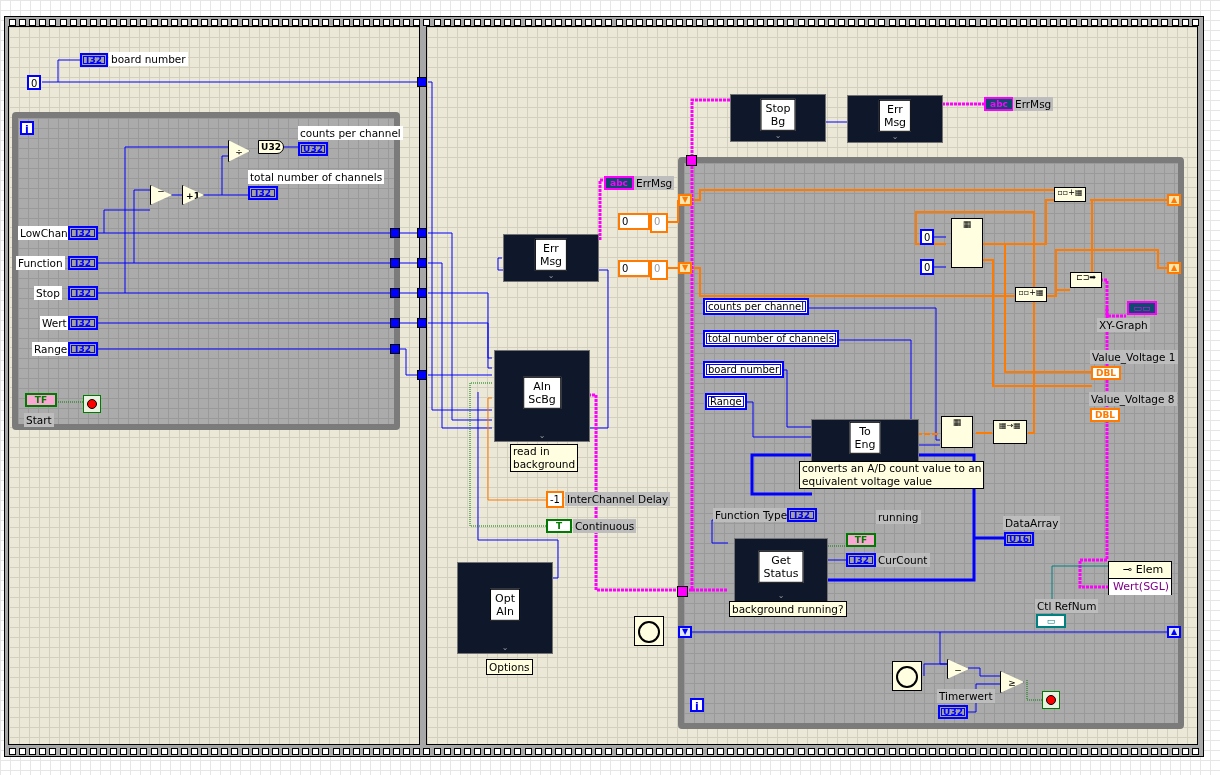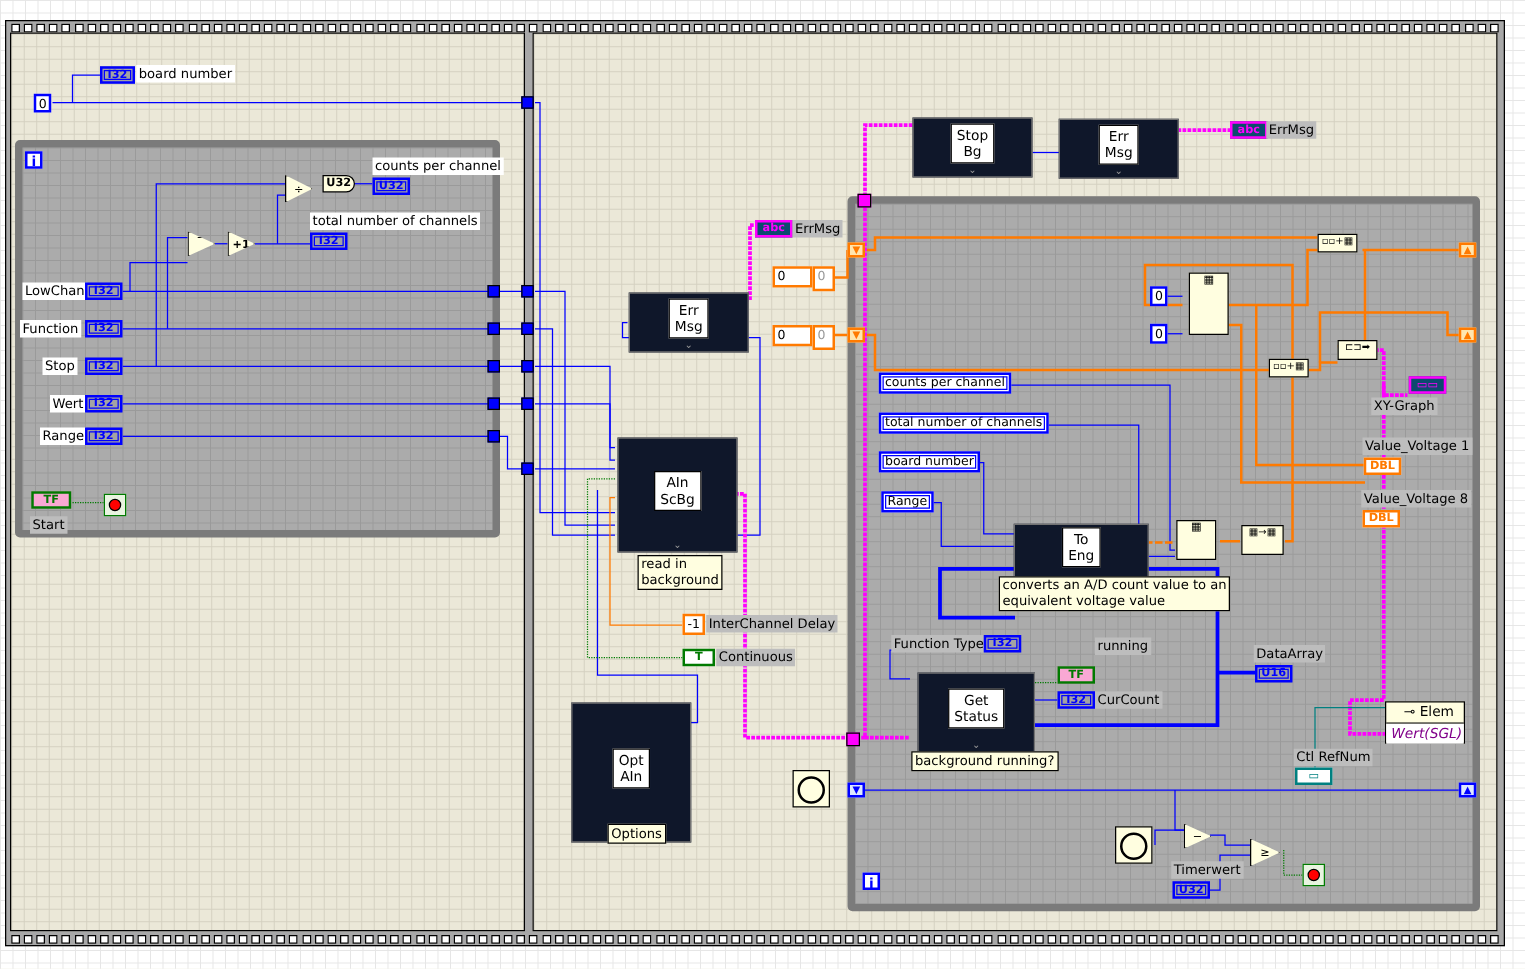--- a/index.html
+++ b/index.html
@@ -459,21 +459,21 @@
   <div class="chev">⌄</div>
 </div>
 <div class="label cap" style="left:510px;top:444px;white-space:pre;line-height:13px;">read in
 background</div>
 
 <div class="const-orange" style="left:546px;top:491px;width:18px;height:17px;border-width:2px;">-1</div>
 <div class="label gray" style="left:565px;top:492px;">InterChannel Delay</div>
 <div class="term tf" style="left:546px;top:519px;width:26px;background:#fff;">T</div>
 <div class="label gray" style="left:573px;top:519px;">Continuous</div>
 
-<div class="vi" style="left:457px;top:562px;width:96px;height:112px;">
+<div class="vi" style="left:457px;top:562px;width:96px;height:92px;">
   <div class="core">Opt
 AIn</div>
   <div class="chev">⌄</div>
 </div>
 <div class="label cap" style="left:486px;top:659px;">Options</div>
 
 <div class="clock" style="left:634px;top:616px;"></div>
 
 <div class="vi" style="left:730px;top:94px;width:96px;height:48px;">
   <div class="core">Stop
@@ -539,21 +539,21 @@
 <div class="term tf" style="left:846px;top:533px;width:30px;">TF</div>
 <div class="label gray" style="left:876px;top:510px;">running</div>
 <div class="term i32" style="left:846px;top:553px;width:30px;">I32</div>
 <div class="label gray" style="left:876px;top:553px;">CurCount</div>
 
 <div class="label gray" style="left:1003px;top:516px;">DataArray</div>
 <div class="term i32" style="left:1004px;top:532px;width:30px;">U16</div>
 
 <div class="node" style="left:1108px;top:561px;width:64px;height:34px;text-align:left;font-size:11px;">
   <div style="border-bottom:1px solid #000;padding-left:14px;line-height:16px;">⊸ <span>Elem</span></div>
-  <div style="background:#fff;color:#80008a;padding-left:4px;line-height:16px;font-style:italic;">Wert(SGL)</div>
+  <div style="background:#fff;color:#80008a;padding-left:4px;line-height:16px;">Wert(SGL)</div>
 </div>
 <div class="label gray" style="left:1035px;top:599px;">Ctl RefNum</div>
 <div class="term ref" style="left:1036px;top:614px;width:30px;"><span>▭</span></div>
 
 <div class="clock" style="left:892px;top:661px;"></div>
 <div class="node" style="left:947px;top:659px;width:22px;height:20px;clip-path:polygon(0 0,100% 50%,0 100%);line-height:20px;"><span>−</span></div>
 <div class="node" style="left:1000px;top:671px;width:24px;height:22px;clip-path:polygon(0 0,100% 50%,0 100%);line-height:22px;"><span>≥</span></div>
 <div class="label gray" style="left:937px;top:689px;">Timerwert</div>
 <div class="term i32" style="left:938px;top:705px;width:30px;">U32</div>
 <div class="stop" style="left:1042px;top:691px;"></div>

